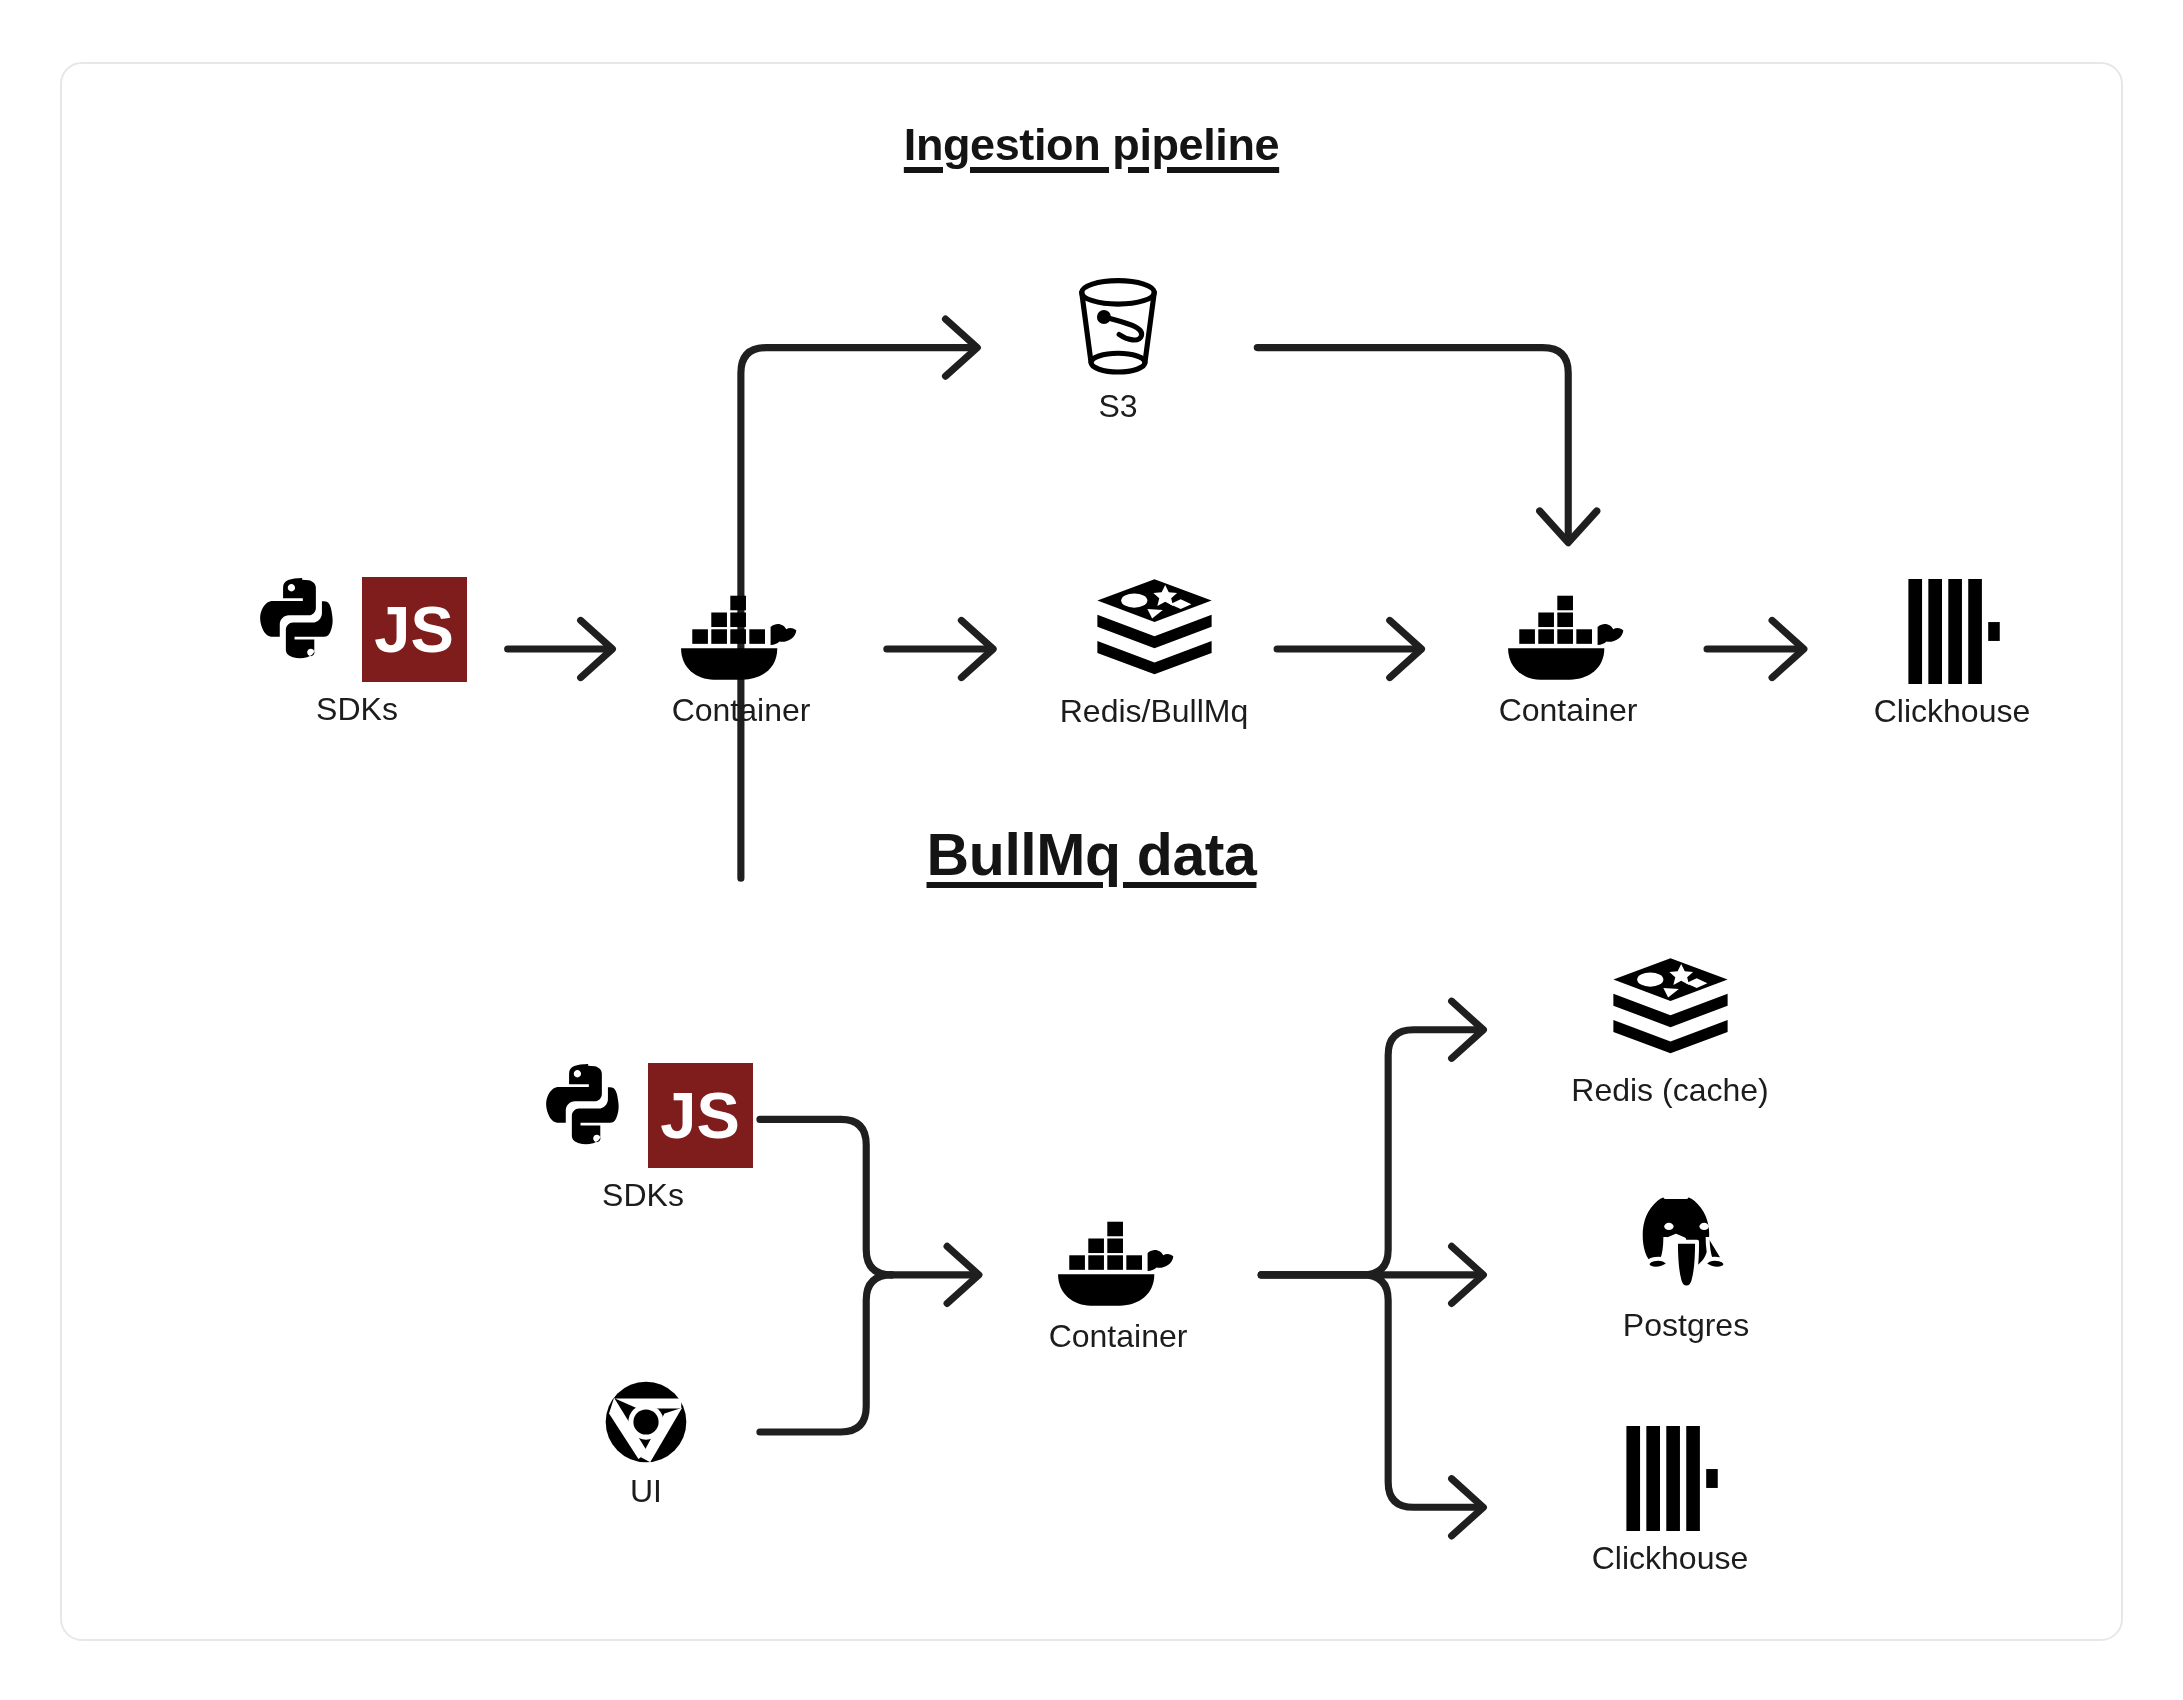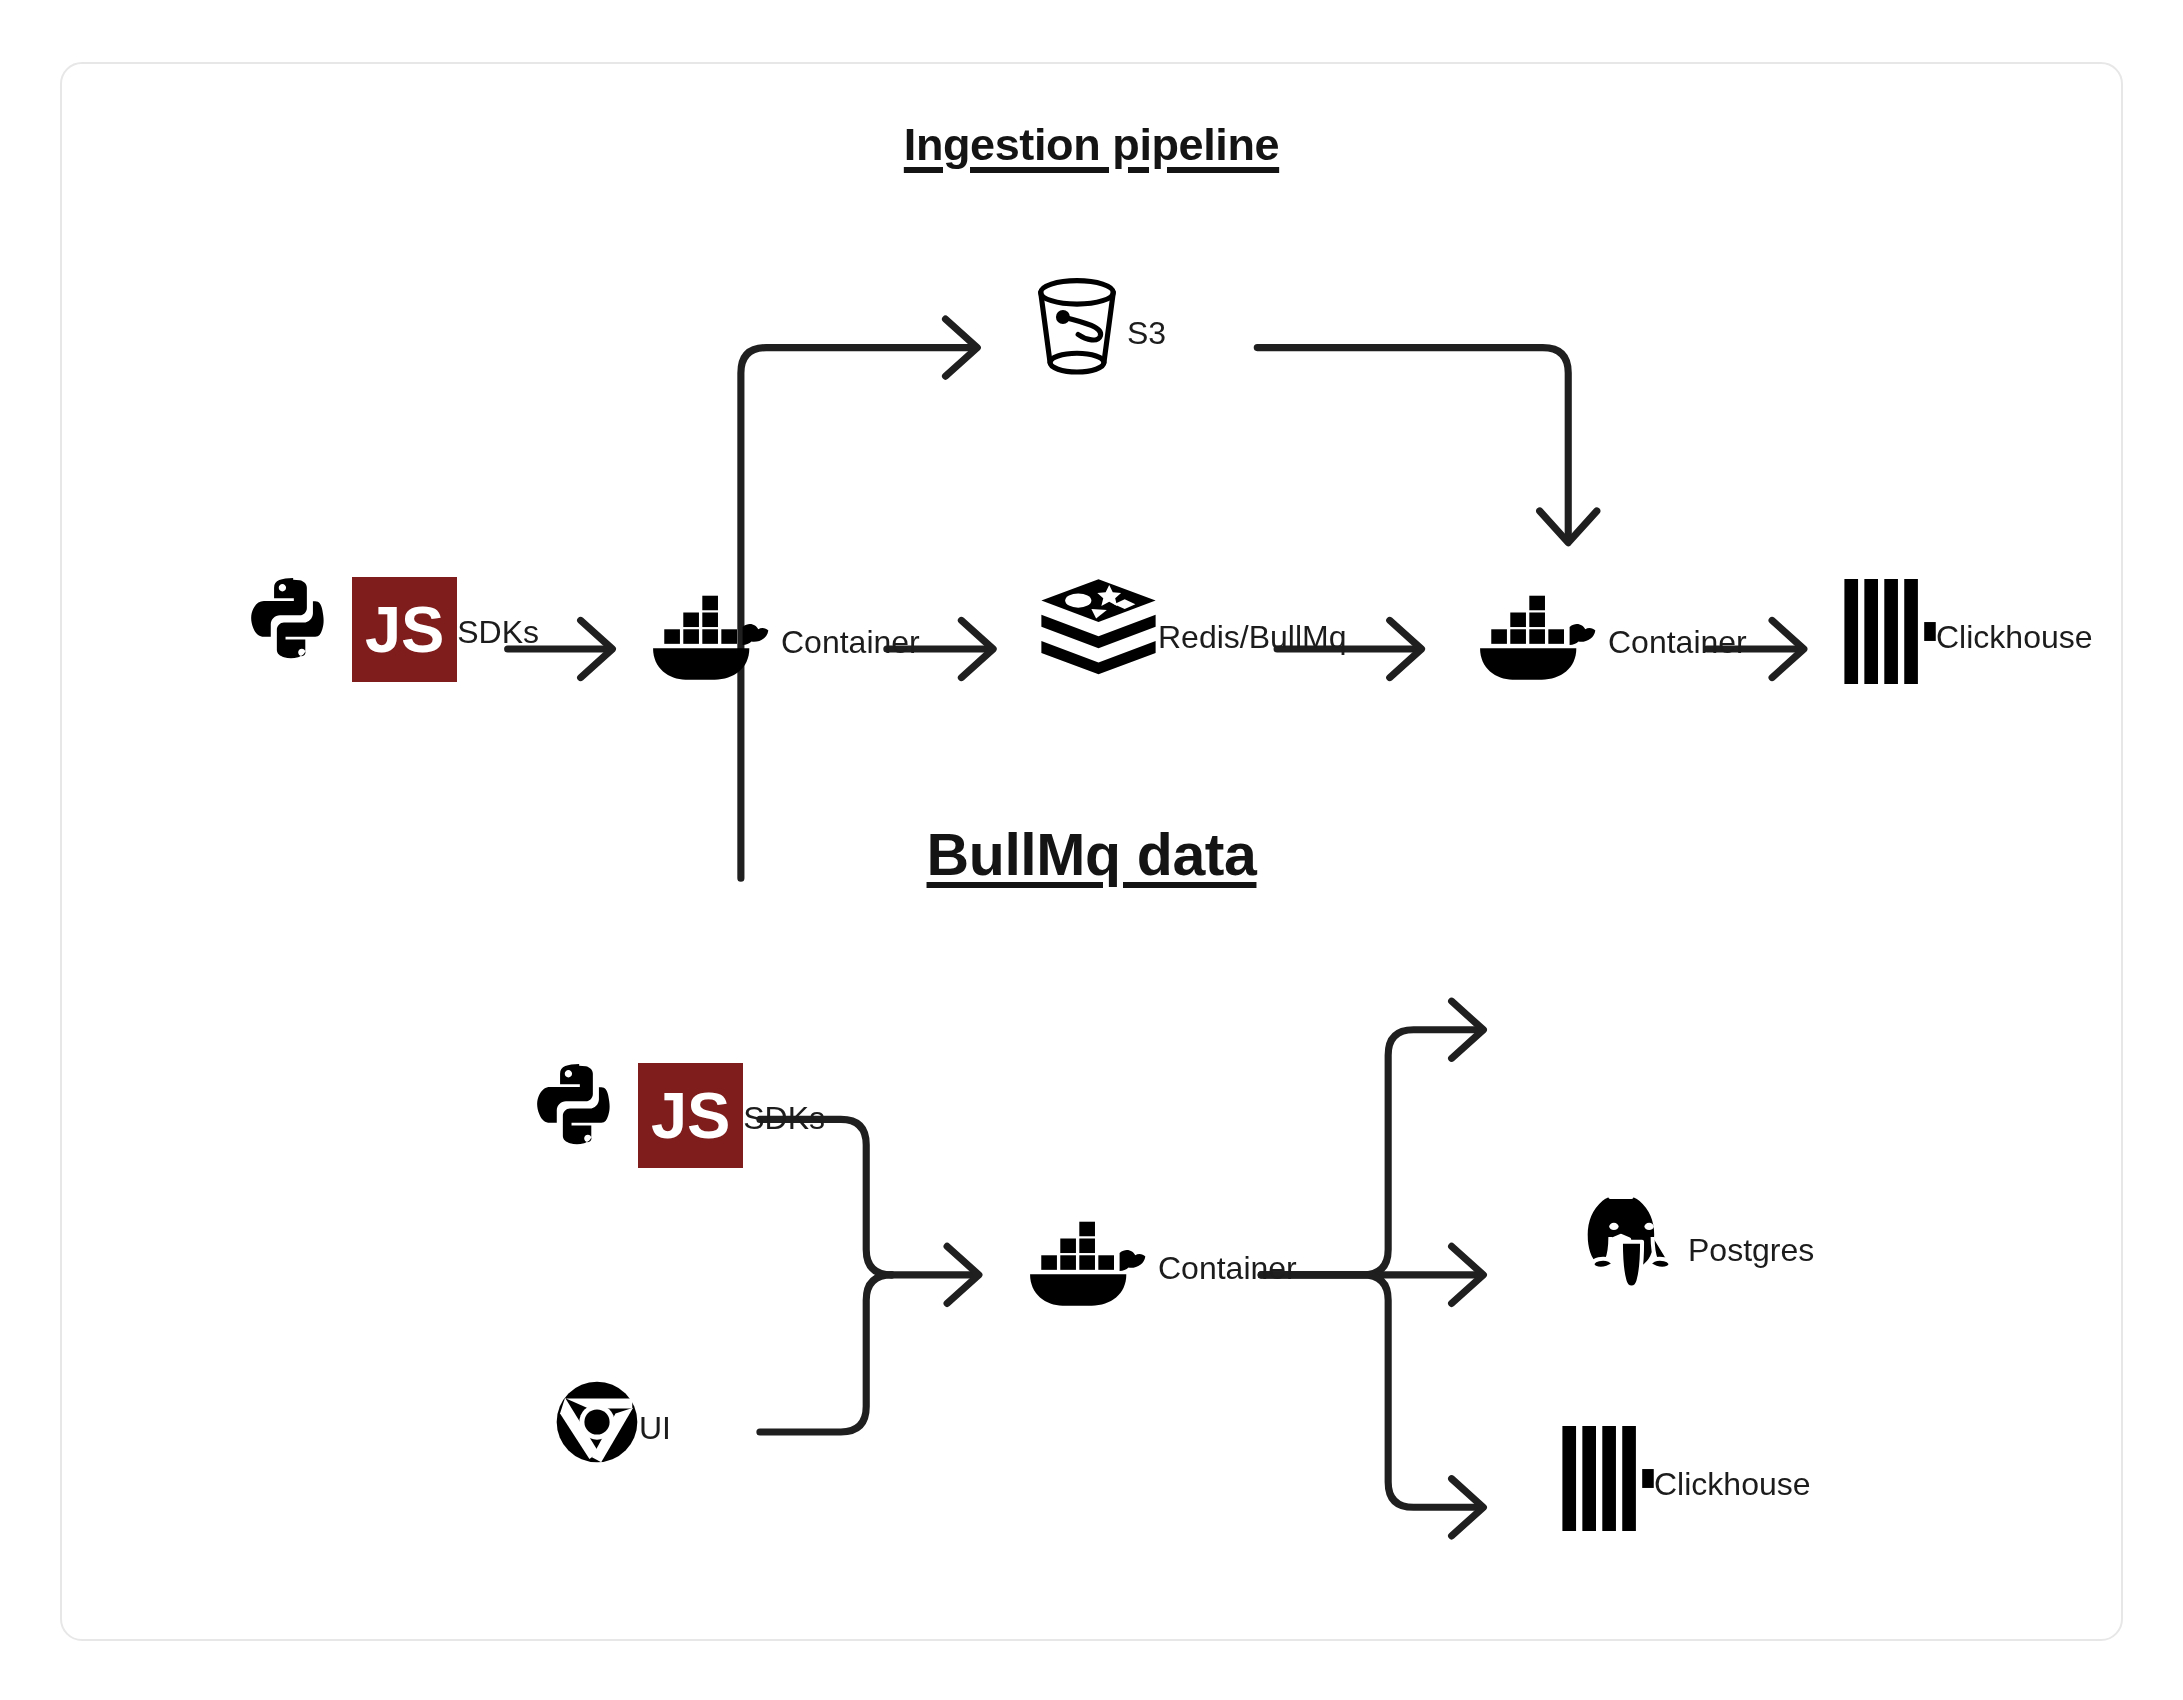--- a/index.html
+++ b/index.html
@@ -2,21 +2,21 @@
 <html style="font-size:12.7px"><head>
 <meta charset="utf-8">
 <style>
   html,body{margin:0;padding:0;background:#ffffff;}
   body{width:2183px;height:1701px;font-family:"Liberation Sans",sans-serif;color:#1b1b1b;overflow:hidden;}
   .card{position:absolute;left:60px;top:62px;width:2063px;height:1579px;border:2.4px solid #e7e7e7;border-radius:22px;background:#fff;box-sizing:border-box;}
   .stage{position:absolute;left:0;top:0;width:2183px;height:1701px;}
   svg.layer{position:absolute;left:0;top:0;width:2183px;height:1701px;pointer-events:none;}
   .title{position:absolute;font-weight:bold;color:#141414;text-align:center;white-space:nowrap;letter-spacing:-0.4px;}
   .title u{text-decoration:underline;text-underline-offset:7.1px;text-decoration-thickness:5.6px;}
-  .node{position:absolute;display:flex;flex-direction:row;align-items:center;}
+  .node{position:absolute;display:flex;flex-direction:column;align-items:center;}
   .node .ico{display:flex;align-items:flex-end;justify-content:center;}
   .node .lbl{margin-top:11px;font-size:32px;color:#1c1c1c;white-space:nowrap;line-height:1;}
   .jsbox{background:#7f1d1d;color:#fff;display:flex;align-items:center;justify-content:center;font-weight:bold;}
 </style>
 </head>
 <body>
 
 <div class="stage">
 
   <div class="card"></div>
@@ -224,20 +224,38 @@
             <rect x="50" y="21" width="14" height="13"></rect>
           <rect x="50" y="6" width="14" height="13"></rect>
           <path d="M6 53h86c0 18-14 28-31 28H35C20 81 6 71 6 53z"></path>
           <path d="M86 34c6-5 12-2 14 2 3-2 7-1 9 1-1 7-8 11-15 10-2 2-5 3-8 3z"></path>
         </g>
       </svg>
     </div>
     <div class="lbl">Container</div>
   </div>
 
+  <div class="node" style="left:1527px;top:958px;width:286px;">
+    <div class="ico" style="height:105px;">
+      <svg width="119" height="105" viewBox="0 0 100 88">
+        <g fill="#000">
+          <path d="M50 0 98 18 50 36 2 18z"></path>
+          <path d="M2 30 50 48 98 30v10L50 58 2 40z"></path>
+          <path d="M2 52 50 70 98 52v10L50 80 2 62z"></path>
+        </g>
+        <g fill="#fff">
+          <ellipse cx="33" cy="18" rx="11" ry="6"></ellipse>
+          <path d="M59 5l3 6 7 .6-5 4.4 1.6 6.6L59 19l-6.6 3.6L54 16l-5-4.4 7-.6z"></path>
+          <path d="M72 17l9 4-9 4-9-4z"></path>
+          <path d="M44 25l13 1-9 7z"></path>
+        </g>
+      </svg>
+    </div>
+    <div class="lbl">Redis (cache)</div>
+  </div>
 
   <div class="node" style="left:1575px;top:1190px;width:222px;">
     <div class="ico" style="height:108px;">
       <svg width="113" height="108" viewBox="0 0 96 92">
         <g fill="#000" stroke="#fff" stroke-width="3.4" stroke-linejoin="round">
           <path d="M48 6c-9-5-20-3-26 2C14 15 9 26 9 38c0 13 4 22 9 26 4 4 9 2 11-3 2-5 3-12 3-19l7-3 7 3c0 7 1 14 3 19 2 5 7 7 11 3 5-4 9-13 9-26 0-12-5-23-13-30-6-5-17-7-26-2z"></path>
           <path d="M30 40c0 8-1 15-3 20-2 5-7 7-11 3M66 40c0 8 1 15 3 20 2 5 7 7 11 3"></path>
           <path d="M39 44c0 12 1 26 3 33 1 4 3 6 6 6s5-2 6-6c2-7 3-21 3-33z"></path>
           <path d="M33 63c-6 4-12 5-16 3-4-2-2-6 3-7 5-1 10 0 13 4z"></path>
           <path d="M63 63c6 4 12 5 16 3 4-2 2-6-3-7-5-1-10 0-13 4z"></path>

